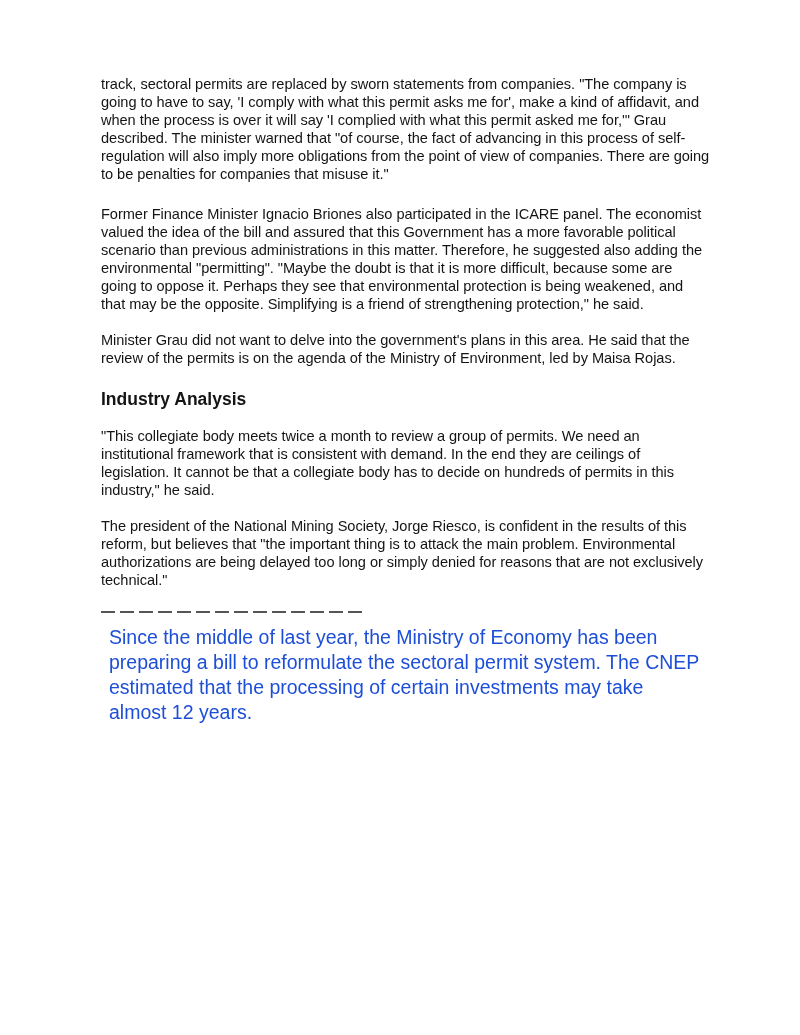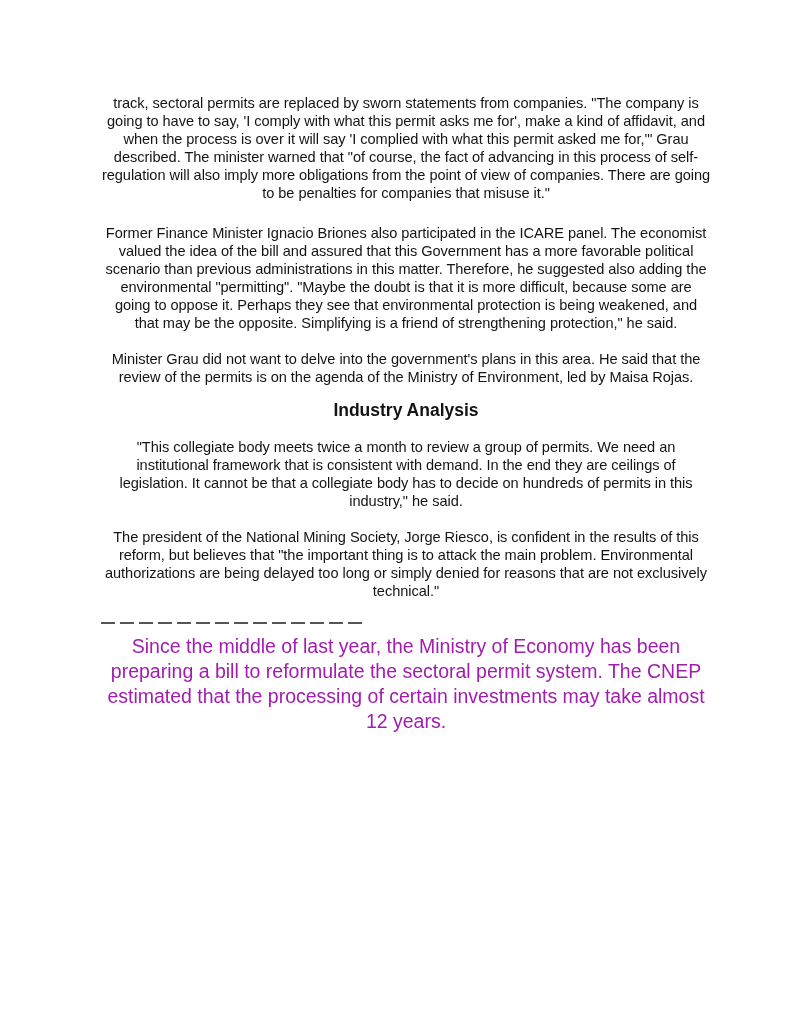--- a/index.html
+++ b/index.html
@@ -11,59 +11,58 @@
       width: 800px;
       height: 1035px;
       position: relative;
       overflow: hidden;
       font-family: "Liberation Sans", sans-serif;
       color: #141414;
     }
     .page {
       position: absolute;
       left: 101px;
-      top: 94px;
+      top: 75px;
       width: 610px;
-      text-align: center;
     }
     .para {
       font-size: 14.6px;
       line-height: 18px;
       margin: 0 0 18px 0;
       letter-spacing: -0.05px;
     }
     .heading {
       font-size: 17.5px;
       font-weight: bold;
       line-height: 22px;
       margin: 0 0 17px 0;
     }
     .p-first { margin-bottom: 22px; }
     .h-env { margin-top: 0; }
     .p-env1 { margin-bottom: 18px; }
-    .p-env2 { margin-bottom: 13px; }
+    .p-env2 { margin-bottom: 21px; }
     .p-ind3 { }
     .separator {
       display: flex;
       gap: 5px;
       margin: 0 0 6px 0;
       height: 10px;
       align-items: center;
     }
     .separator span {
       display: block;
       width: 14px;
       height: 1.5px;
       background: #555555;
     }
     .footnote {
       font-size: 19.5px;
       line-height: 25px;
-      margin: 0;
-      color: #a21caf;
+      margin: 8px;
+      color: #1d4ed8;
     }
   </style>
 </head>
 <body>
 
 <div class="page">
 
   <p class="para p-first">track, sectoral permits are replaced by sworn statements from companies. "The company is going to have to say, 'I comply with what this permit asks me for', make a kind of affidavit, and when the process is over it will say 'I complied with what this permit asked me for,'" Grau described. The minister warned that "of course, the fact of advancing in this process of self-regulation will also imply more obligations from the point of view of companies. There are going to be penalties for companies that misuse it."</p>
 
   <section>

